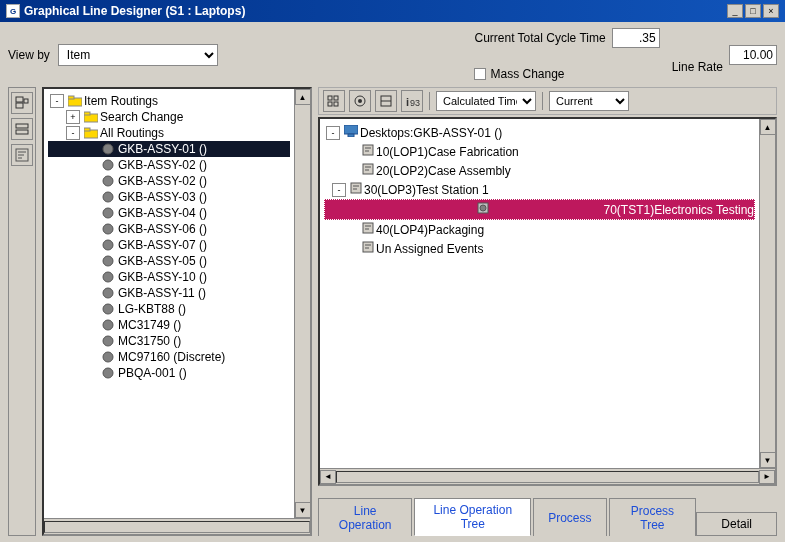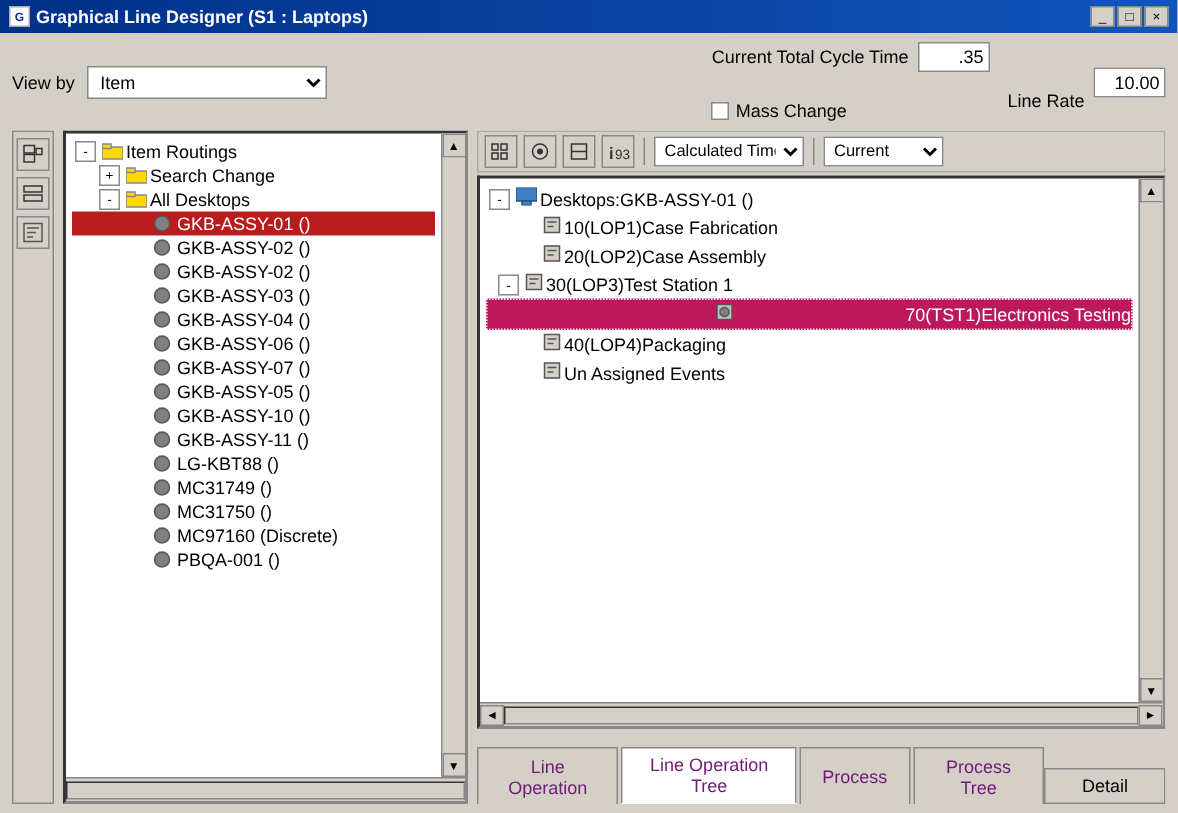--- a/index.html
+++ b/index.html
@@ -163,21 +163,21 @@
     }
     .tree-item {
       display: flex;
       align-items: center;
       gap: 2px;
       padding: 1px 0;
       cursor: pointer;
       white-space: nowrap;
     }
     .tree-item.selected {
-      background: #b91c1c;
+      background: #0f172a;
       color: white;
     }
     .tree-expander {
       width: 14px;
       height: 14px;
       border: 1px solid #888;
       background: white;
       font-size: 9px;
       display: inline-flex;
       align-items: center;
@@ -312,21 +312,21 @@
       padding: 4px 0 0 0;
       margin-top: 4px;
     }
     .tab-btn {
       padding: 4px 14px;
       background: #d4d0c8;
       border: 1px solid #888;
       border-bottom: none;
       font-size: 12px;
       cursor: pointer;
-      color: #701a75;
+      color: #1d4ed8;
     }
     .tab-btn.active {
       background: white;
       border-bottom: 1px solid white;
     }
     .detail-btn {
       padding: 4px 24px;
       background: #d4d0c8;
       border: 1px solid #888;
       font-size: 12px;
@@ -455,21 +455,21 @@
                 </svg></span>
               <span> Search Change</span>
             </div>
             <div class="tree-item">
               <span style="display: inline-block; width: 16px;"></span>
               <span class="tree-expander">-</span>
               <span style="display: inline-block; width: 14px; height: 12px; margin-left: 2px;"><svg width="14" height="12" viewBox="0 0 14 12">
                   <rect x="0" y="3" width="14" height="8" fill="#ffd700" stroke="#888" stroke-width="1"></rect>
                   <rect x="0" y="1" width="6" height="3" fill="#ffd700" stroke="#888" stroke-width="1"></rect>
                 </svg></span>
-              <span> All Desktops</span>
+              <span> All Routings</span>
             </div>
             <div class="tree-item selected">
               <span style="display: inline-block; width: 32px;"></span>
               <span style="display: inline-block; width: 16px;"></span>
               <span style="display: inline-block; width: 14px; height: 12px; margin-left: 2px;"><svg width="12" height="12" viewBox="0 0 12 12">
                   <circle cx="6" cy="6" r="5" fill="#808080" stroke="#555" stroke-width="1"></circle>
                 </svg></span>
               <span style="color: white;"> GKB-ASSY-01 ()</span>
             </div>
             <div class="tree-item">

